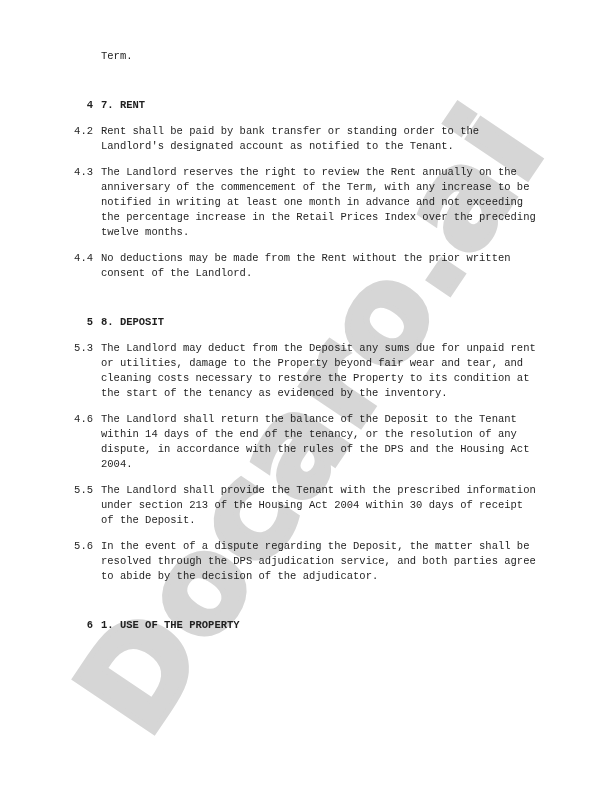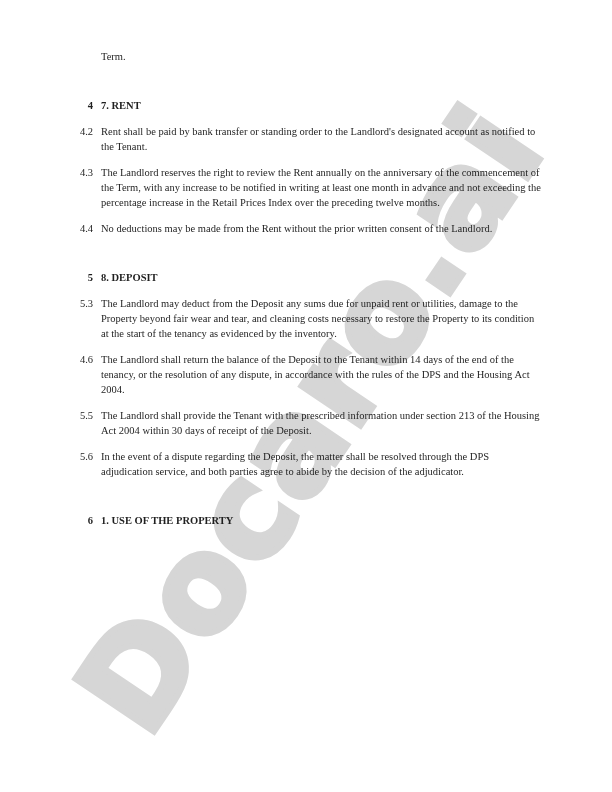--- a/index.html
+++ b/index.html
@@ -39,20 +39,21 @@
     width: 612px;
     height: 792px;
     box-sizing: border-box;
     padding: 49px 70px 0 60px;
     z-index: 1;
   }
   .clause, .heading {
     display: flex;
     font-size: 10.5px;
     line-height: 15px;
+    font-family: Liberation Mono, monospace;
   }
   .clause {
     margin: 0 0 11px 0;
   }
   .heading {
     font-weight: bold;
     margin: 34px 0 11px 0;
   }
   .num {
     flex: 0 0 33px;

